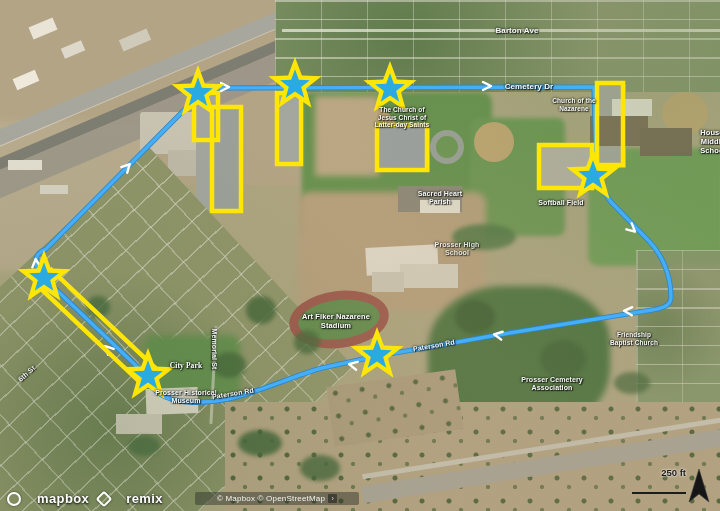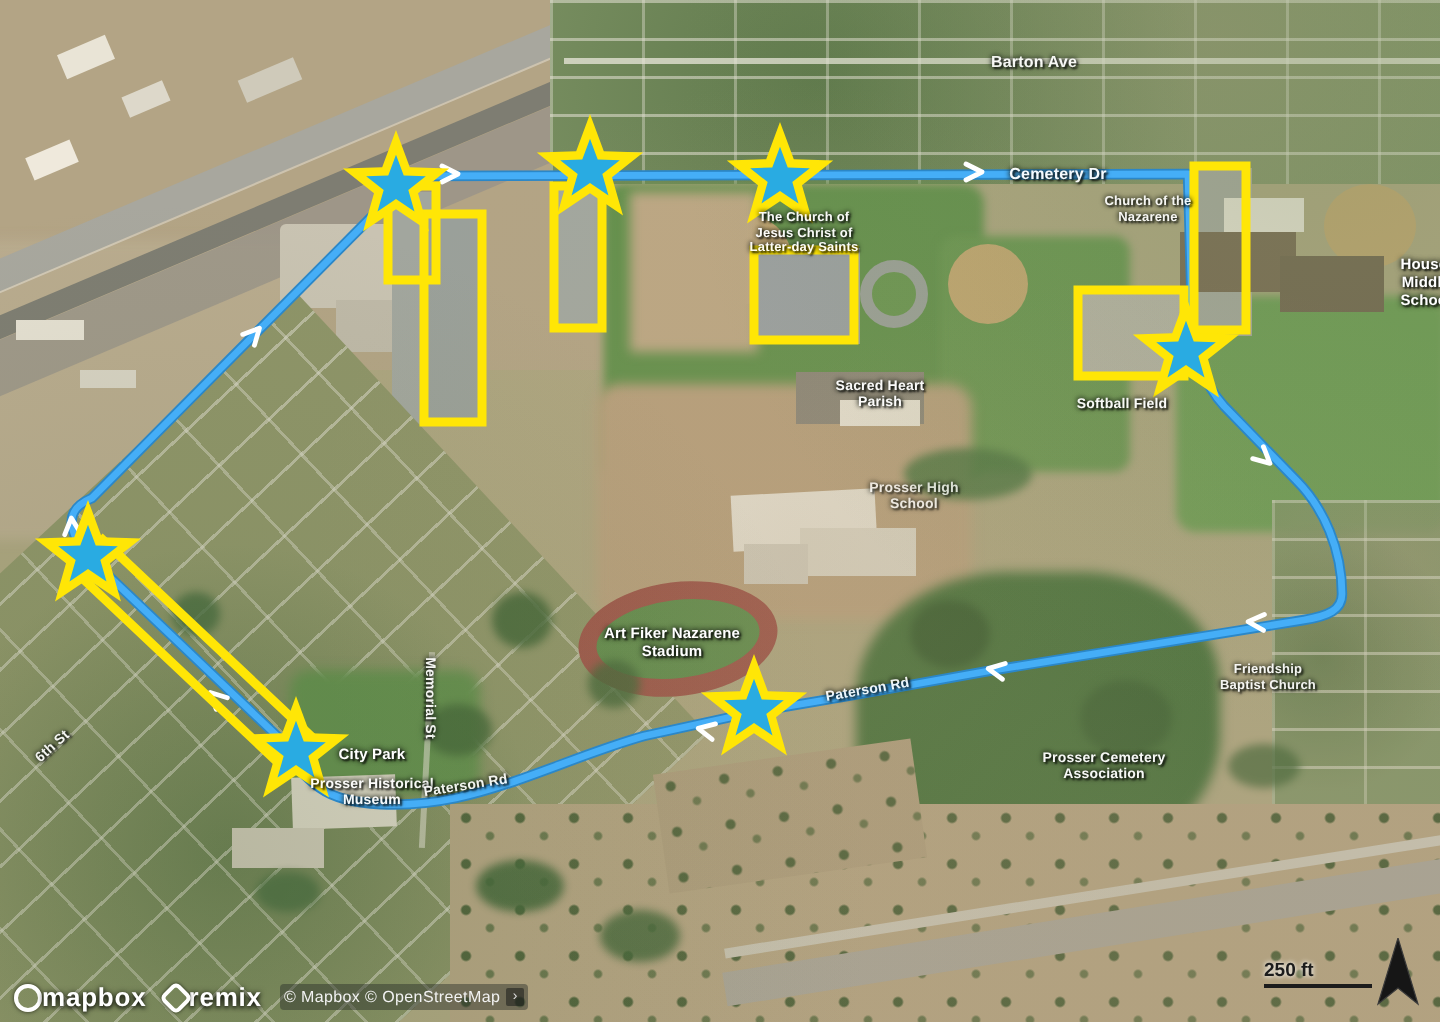--- a/index.html
+++ b/index.html
@@ -27,28 +27,28 @@
   #labels span.maplabel{position:absolute;color:#fff;white-space:pre-line;text-align:center;
     line-height:1.18;font-weight:bold;letter-spacing:.1px;
     text-shadow:0 0 2px rgba(20,25,20,.95),0 0 3px rgba(20,25,20,.8),1px 1px 1px rgba(0,0,0,.8);}
   #brand{position:absolute;left:7px;bottom:5px;display:flex;align-items:center;gap:9px;z-index:30;}
   .mb-icon{width:14px;height:14px;border:2.6px solid #fff;border-radius:50%;display:inline-block;
     box-shadow:0 0 2px rgba(0,0,0,.7);box-sizing:border-box;}
   .wordmark{color:#fff;font-weight:bold;font-size:13px;letter-spacing:.4px;
     text-shadow:0 1px 2px rgba(0,0,0,.85),0 0 3px rgba(0,0,0,.6);}
   .remix-icon{width:12px;height:12px;display:inline-block;border:2.4px solid #fff;border-radius:3px;
     transform:rotate(45deg);box-shadow:0 0 2px rgba(0,0,0,.7);box-sizing:border-box;}
-  .logo{display:flex;align-items:center;gap:0;cursor:pointer;}
+  .logo{display:flex;align-items:center;gap:16px;cursor:pointer;}
   #attrib{display:flex;align-items:center;gap:3px;background:rgba(40,44,40,.45);
-    border-radius:2px;padding:2px 2px;color:#f2f2f2;font-size:8px;letter-spacing:.2px;}
+    border-radius:2px;padding:2px 22px;color:#f2f2f2;font-size:8px;letter-spacing:.2px;margin-left:23px;}
   #attrib .chev{display:inline-block;width:9px;height:9px;background:rgba(25,28,25,.55);
     border-radius:1px;color:#ddd;font-size:7px;line-height:9px;text-align:center;}
-  #scalebar{position:absolute;right:34px;bottom:17px;z-index:30;width:54px;text-align:left;
+  #scalebar{position:absolute;right:34px;bottom:17px;z-index:30;width:54px;text-align:right;
     color:#1c1c1c;font-size:9.5px;font-weight:bold;border-bottom:2px solid #1c1c1c;
-    padding-bottom:1px;text-shadow:0 0 2px rgba(255,255,255,.85),0 0 3px rgba(255,255,255,.6);}
+    padding-bottom:14px;text-shadow:0 0 2px rgba(255,255,255,.85),0 0 3px rgba(255,255,255,.6);}
   #north{position:absolute;right:10px;bottom:8px;z-index:30;cursor:pointer;}
 </style>
 </head>
 <body>
 
 <div id="stage">
 
   <div class="p" style="left:0;top:0;width:300px;height:185px;background:#b3a485;"></div>
   <div class="p blur3" style="left:-10px;top:120px;width:160px;height:150px;background:#b9ab8e;"></div>
 
@@ -202,21 +202,21 @@
 Nazarene</span>
       <span class="maplabel" style="left: 713px; top: 142px; font-size: 7.5px; opacity: 1; transform: translate(-50%, -50%) rotate(0deg);">Housel Middle
 School</span>
       <span class="maplabel" style="left: 561px; top: 203px; font-size: 7px; opacity: 0.95; transform: translate(-50%, -50%) rotate(0deg);">Softball Field</span>
       <span class="maplabel" style="left: 440px; top: 198px; font-size: 7px; opacity: 0.95; transform: translate(-50%, -50%) rotate(0deg);">Sacred Heart
 Parish</span>
       <span class="maplabel" style="left: 457px; top: 249px; font-size: 7px; opacity: 0.75; transform: translate(-50%, -50%) rotate(0deg);">Prosser High
 School</span>
       <span class="maplabel" style="left: 336px; top: 322px; font-size: 7.5px; opacity: 1; transform: translate(-50%, -50%) rotate(0deg);">Art Fiker Nazarene
 Stadium</span>
-      <span class="maplabel" style="left: 186px; top: 378px; font-size: 7.5px; opacity: 1; transform: translate(-50%, -50%) rotate(0deg);">City Park</span>
+      <span class="maplabel" style="left: 186px; top: 366px; font-size: 7.5px; opacity: 1; transform: translate(-50%, -50%) rotate(0deg); font-family: Liberation Serif, serif;">City Park</span>
       <span class="maplabel" style="left: 186px; top: 397px; font-size: 7px; opacity: 0.95; transform: translate(-50%, -50%) rotate(0deg);">Prosser Historical
 Museum</span>
       <span class="maplabel" style="left: 552px; top: 384px; font-size: 7px; opacity: 0.95; transform: translate(-50%, -50%) rotate(0deg);">Prosser Cemetery
 Association</span>
       <span class="maplabel" style="left: 634px; top: 339px; font-size: 6.5px; opacity: 0.9; transform: translate(-50%, -50%) rotate(0deg);">Friendship
 Baptist Church</span>
       <span class="maplabel" style="left: 214px; top: 349px; font-size: 7px; opacity: 0.9; transform: translate(-50%, -50%) rotate(90deg);">Memorial St</span>
       <span class="maplabel" style="left: 27px; top: 374px; font-size: 7px; opacity: 0.9; transform: translate(-50%, -50%) rotate(-42deg);">6th St</span>
       <span class="maplabel" style="left: 434px; top: 346px; font-size: 7px; opacity: 0.9; transform: translate(-50%, -50%) rotate(-10deg);">Paterson Rd</span>
       <span class="maplabel" style="left: 233px; top: 394px; font-size: 7px; opacity: 0.9; transform: translate(-50%, -50%) rotate(-9deg);">Paterson Rd</span>

